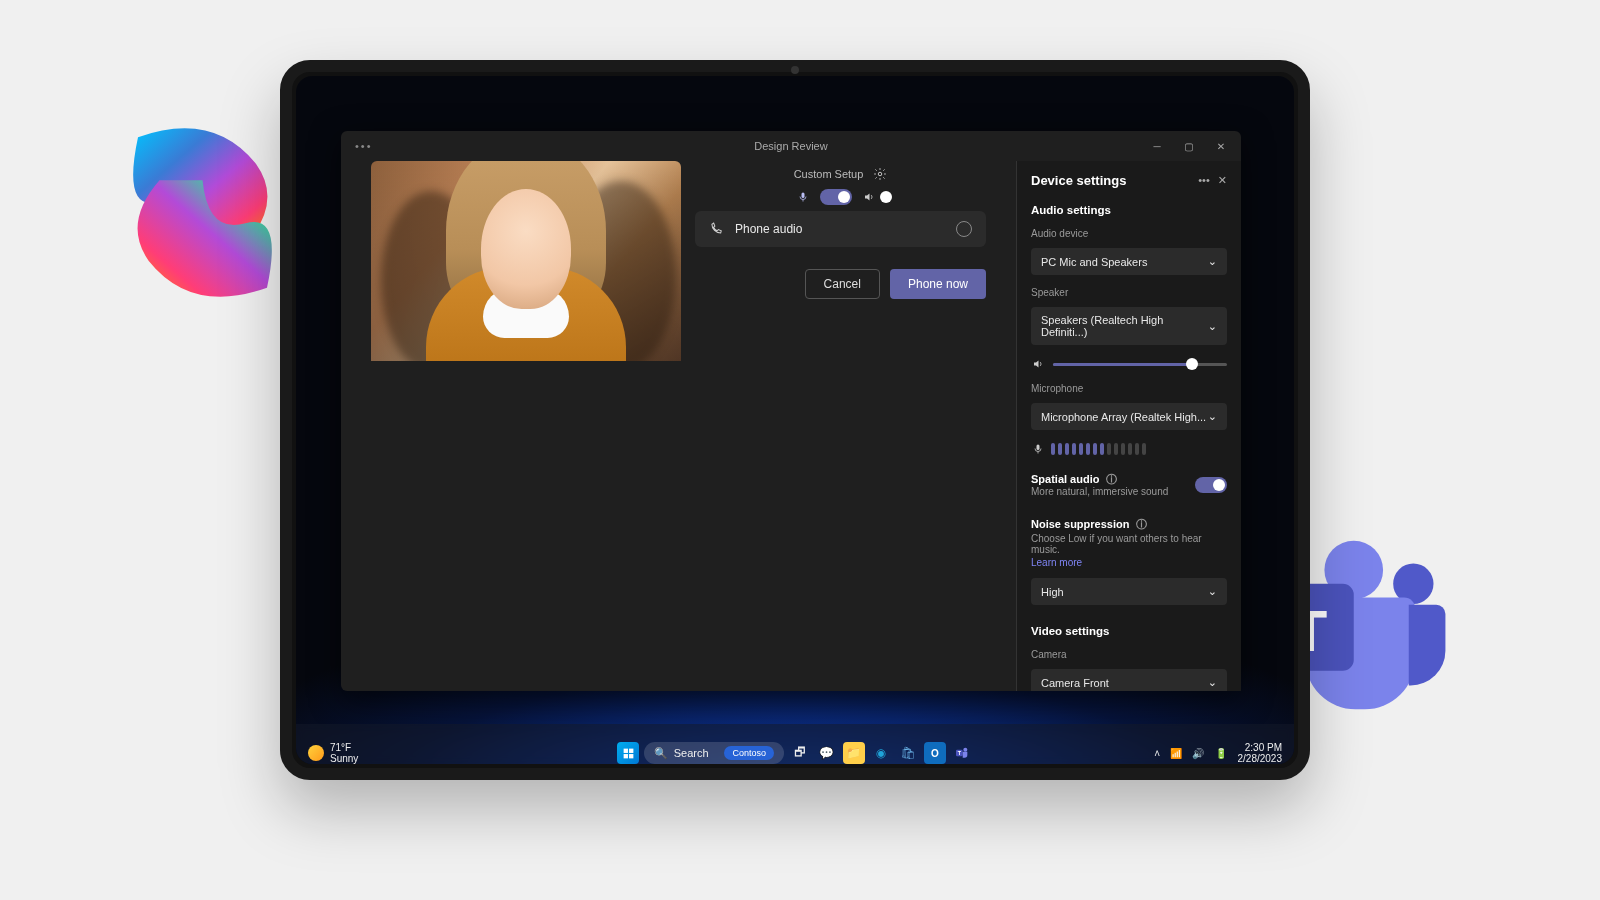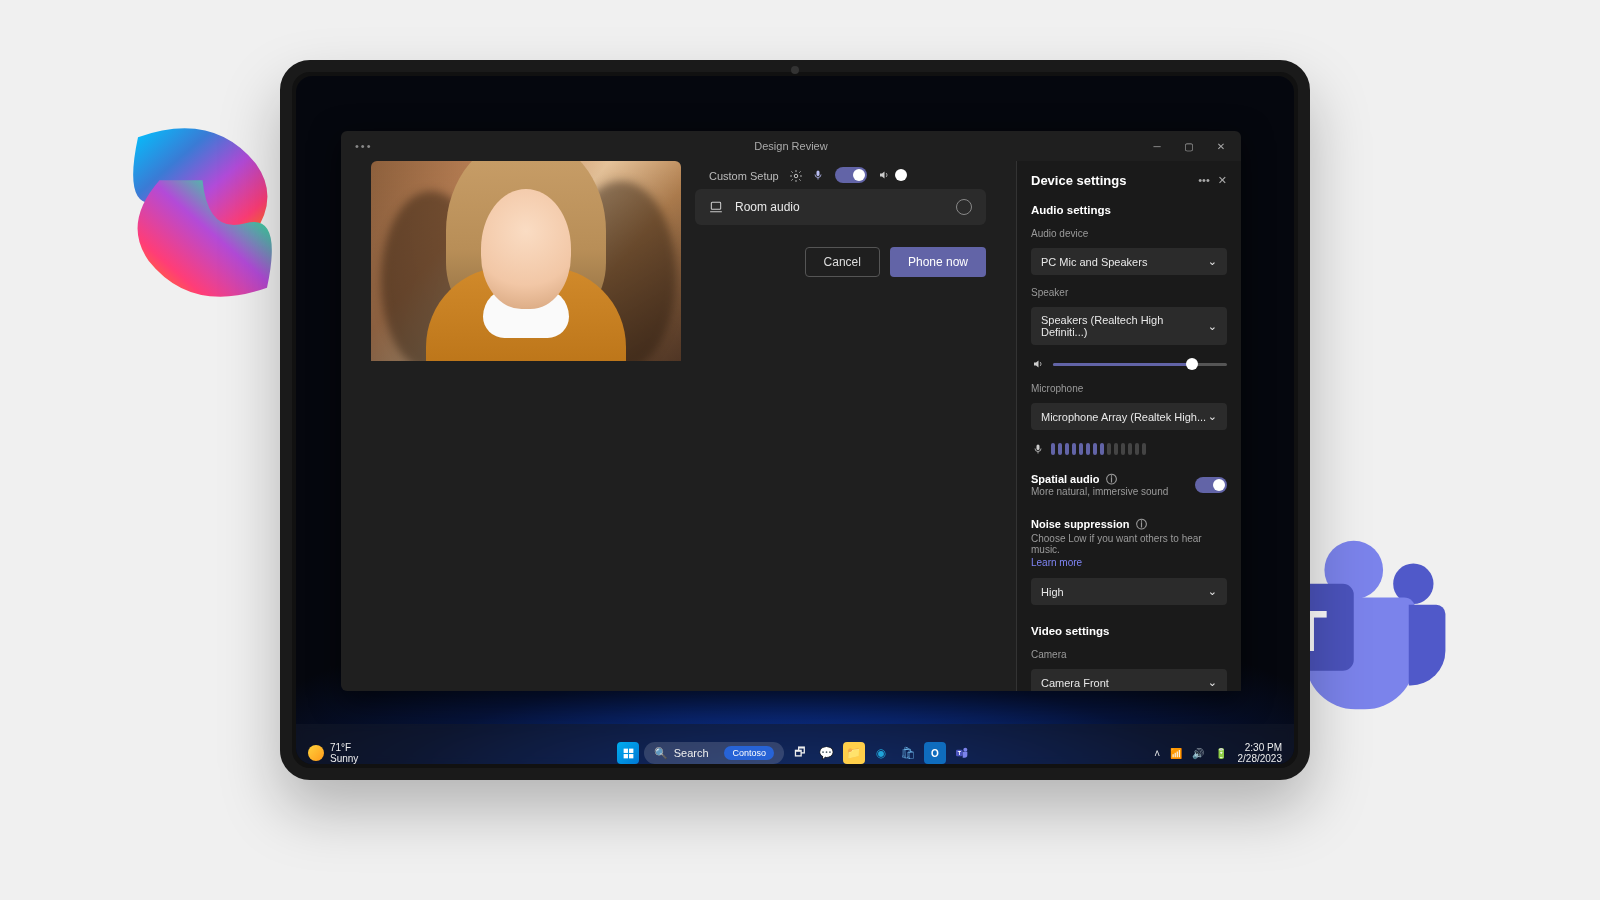--- a/index.html
+++ b/index.html
@@ -128,21 +128,21 @@
     cursor: pointer; font-size: 12px; color: #e8e8e8;
   }
   .opt .end { margin-left: auto; }
   .radio {
     width: 16px; height: 16px; border-radius: 50%; border: 1.5px solid #888;
   }
   .check {
     width: 18px; height: 18px; border-radius: 50%; background: #6264a7;
     display: flex; align-items: center; justify-content: center; color: #fff; font-size: 10px;
   }
-  .custom { background: transparent !important; padding: 6px 14px 0 14px; flex-direction: row; align-items: flex-end; gap: 8px; cursor: default; }
+  .custom { background: transparent !important; padding: 6px 14px 0 14px; flex-direction: column; align-items: center; gap: 8px; cursor: default; }
   .custom .row { display: flex; align-items: center; gap: 10px; font-size: 11px; color: #bbb; }
   .custom .row.head { justify-content: space-between; }
   .slider-cont { flex: 1; display: flex; align-items: center; gap: 10px; }
   .slider { flex: 1; height: 3px; background: #555; border-radius: 2px; position: relative; }
   .slider .fill { position: absolute; left: 0; top: 0; bottom: 0; background: #6264a7; border-radius: 2px; }
   .slider .thumb { position: absolute; top: 50%; transform: translate(-50%,-50%); width: 12px; height: 12px; border-radius: 50%; background: #fff; }
 
   .actions { margin-top: 16px; margin-left: auto; display: flex; gap: 10px; }
   .btn { padding: 7px 18px; border-radius: 4px; font-size: 12px; cursor: pointer; border: none; }
   .btn.secondary { background: transparent; border: 1px solid #555; color: #ddd; }
@@ -300,25 +300,24 @@
                       <div class="fill" id="vol-fill" style="width: 55%;"></div>
                         <div class="thumb" id="vol-thumb" style="left: 55%;"></div>
                     </div>
                   </div>
                 </div>
               </div>
 
               <div class="opt">
                 <span class="ico">
                   <svg viewBox="0 0 24 24" width="14" height="14" fill="none" stroke="#ccc" stroke-width="1.8">
-                      <rect x="4" y="4" width="16" height="12" rx="1.5"></rect>
-                      <path d="M2 20h20"></path>
+                      <path d="M5 4c0 8 7 15 15 15l1-4-5-2-2 2c-3-1-5-3-6-6l2-2-2-5-3 2z"></path>
                     </svg>
                 </span>
-                <span>Room audio</span>
+                <span>Phone audio</span>
                 <span class="radio end"></span>
               </div>
 
               <div class="actions">
                 <button class="btn secondary">Cancel</button>
                 <button class="btn primary">Phone now</button>
               </div>
             </div>
           </div>
         </div>

